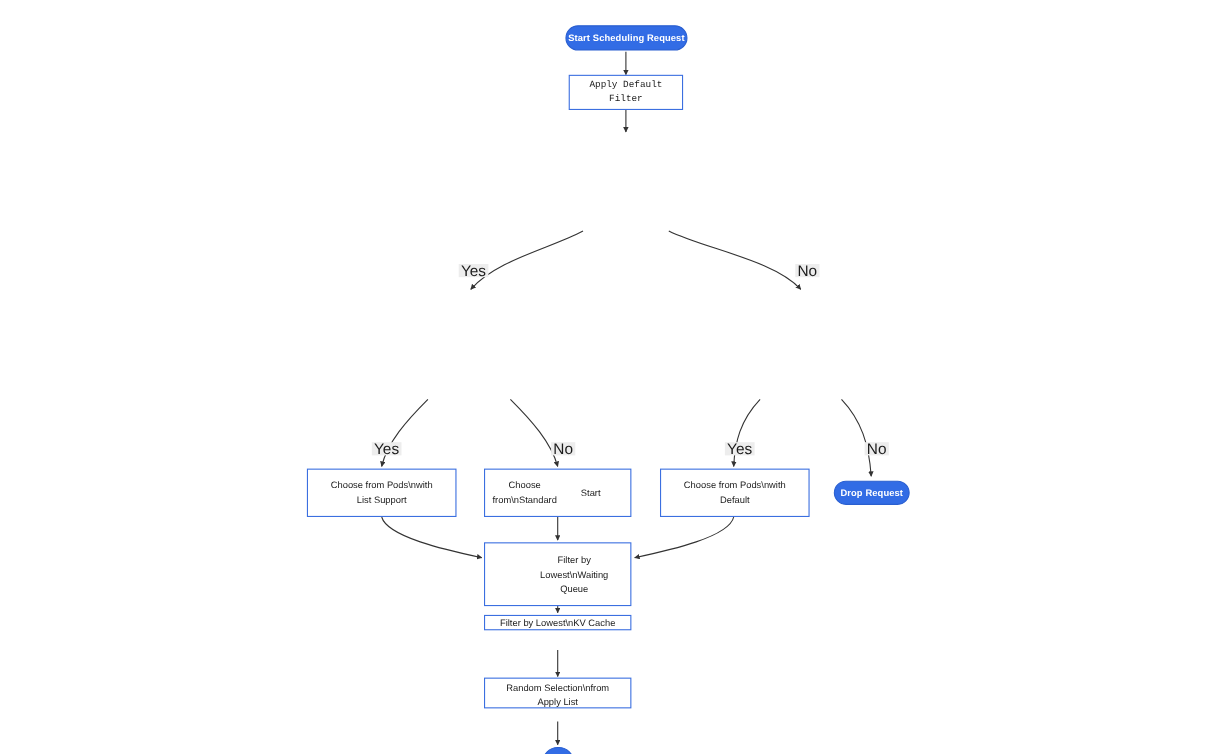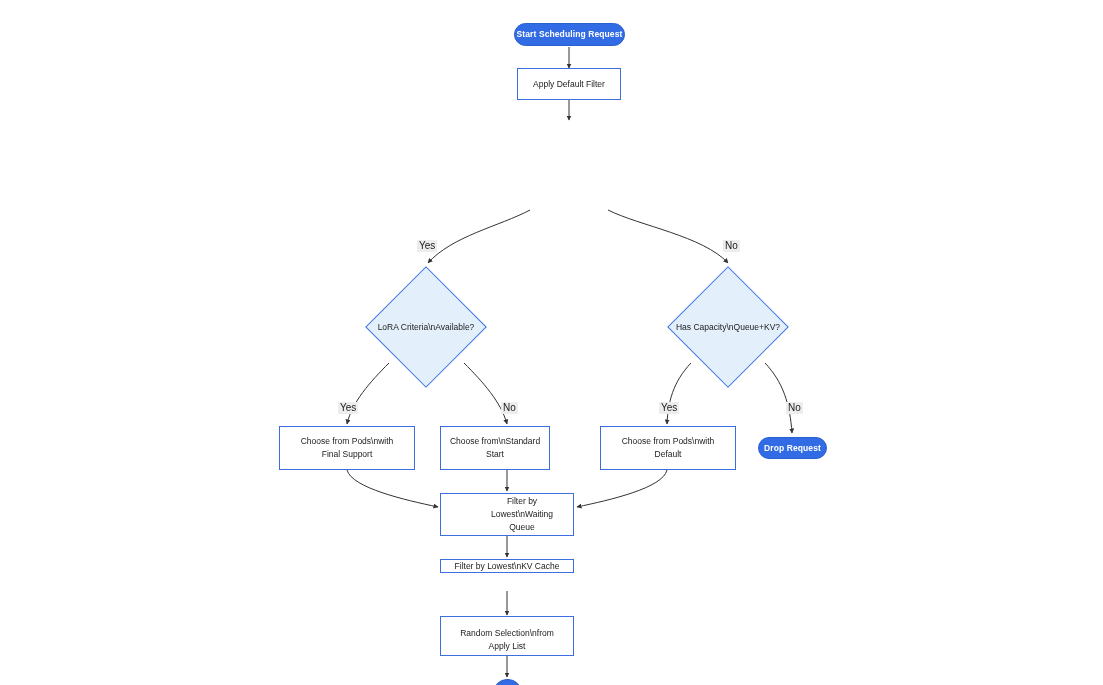--- a/index.html
+++ b/index.html
@@ -81,21 +81,21 @@
     font-size: 8.5px;
     color: #1a1a1a;
     text-align: center;
     z-index: 2;
   }
   
   .edge-label {
     position: absolute;
     background: #ededed;
     color: #1a1a1a;
-    font-size: 10px;
+    font-size: 14px;
     padding: 1px 2px;
     line-height: 10px;
     white-space: nowrap;
   }
 </style>
 </head>
 <body>
 
 <div id="canvas">
 
@@ -134,64 +134,56 @@
       <path d="M 507 571 L 507 595"></path>
 
       <path d="M 507 636 L 507 657"></path>
     </g>
   </svg>
 
   <div class="node pill" style="left:514px; top:3px; width:111px; height:23px;">
     <span>Start Scheduling Request</span>
   </div>
 
-  <div class="node proc" style="left:517px; top:48px; width:104px; height:32px;">
+  <div class="node proc" style="left:517px; top:48px; width:104px; height:32px;font-family:Liberation Mono, monospace;">
     <span class="lbl">Apply Default Filter</span>
   </div>
 
 
-  <div class="decision" style="left:383px; top:264px; width:86px; height:86px;">
-    <div class="dia"></div>
-    <span class="dtext">LoRA Criteria\nAvailable?</span>
-  </div>
-
-  <div class="decision" style="left:685px; top:264px; width:86px; height:86px;">
-    <div class="dia"></div>
-    <span class="dtext">Has Capacity\nQueue+KV?</span>
-  </div>
+
 
   <div class="node proc" style="left:279px; top:406px; width:136px; height:44px; flex-direction:column; justify-content:center;">
     <span class="lbl">Choose from Pods\nwith</span>
-    <span class="lbl">Final Support</span>
-  </div>
-
-  <div class="node proc" style="left:440px; top:406px; width:110px; height:44px; flex-direction:column; justify-content:center;align-items:center;">
+    <span class="lbl">List Support</span>
+  </div>
+
+  <div class="node proc" style="left:440px; top:406px; width:134px; height:44px; flex-direction:row; justify-content:center;align-items:center;">
     <span class="lbl">Choose from\nStandard</span>
     <span class="lbl">Start</span>
   </div>
 
   <div class="node proc" style="left:600px; top:406px; width:136px; height:44px; flex-direction:column; justify-content:center;">
     <span class="lbl">Choose from Pods\nwith</span>
     <span class="lbl">Default</span>
   </div>
 
   <div class="node pill" style="left:758px; top:417px; width:69px; height:22px;">
     <span>Drop Request</span>
   </div>
 
-  <div class="node proc" style="left:440px; top:473px; width:134px; height:43px; flex-direction:column; justify-content:center;padding-left:36px;">
+  <div class="node proc" style="left:440px; top:473px; width:134px; height:58px; flex-direction:column; justify-content:center;padding-left:36px;">
     <span class="lbl">Filter by Lowest\nWaiting</span>
     <span class="lbl">Queue</span>
   </div>
 
   <div class="node proc" style="left:440px; top:539px; width:134px; height:14px;">
     <span class="lbl">Filter by Lowest\nKV Cache</span>
   </div>
 
-  <div class="node proc" style="left:440px; top:596px; width:134px; height:40px; flex-direction:column; justify-content:flex-end;">
+  <div class="node proc" style="left:440px; top:596px; width:134px; height:28px; flex-direction:column; justify-content:flex-start;">
     <span class="lbl">Random Selection\nfrom</span>
     <span class="lbl">Apply List</span>
   </div>
 
   <div class="node pill" style="left:493px; top:659px; width:29px; height:28px;">
     <span>End</span>
   </div>
 
   <div class="edge-label" style="left:417px; top:220px;">
     <span>Yes</span>

